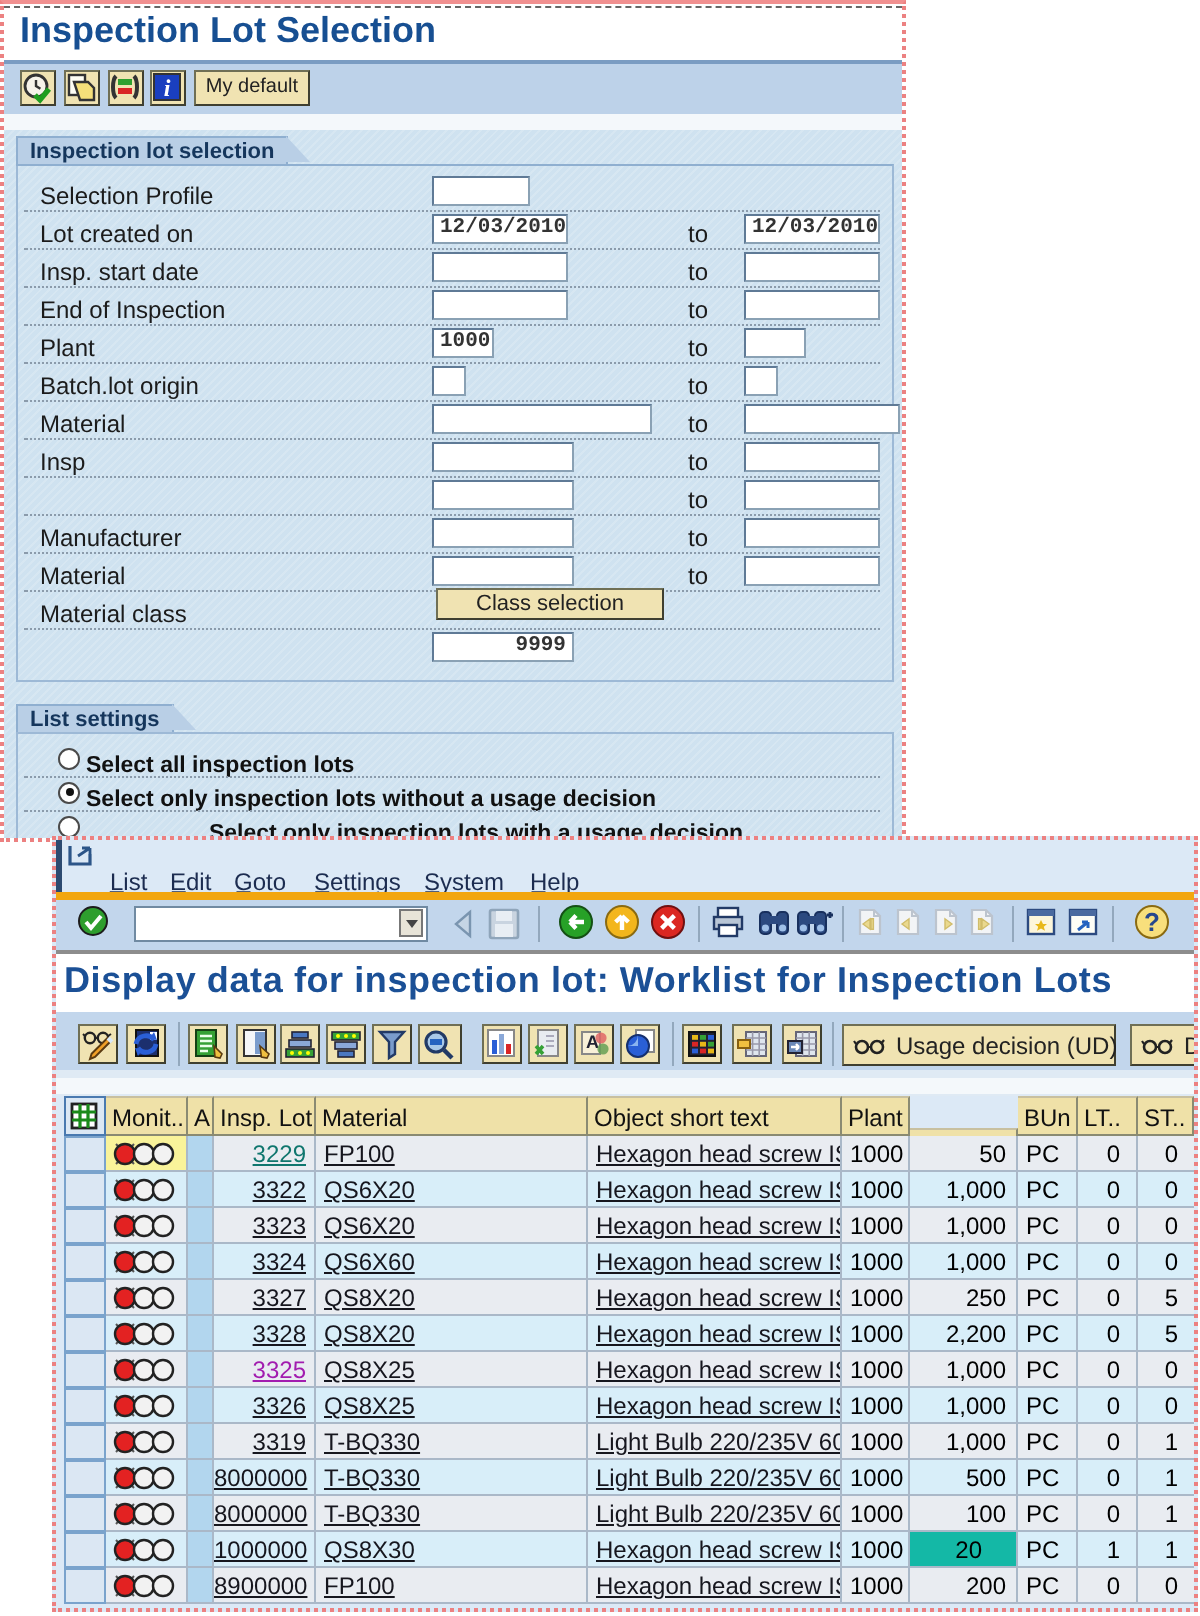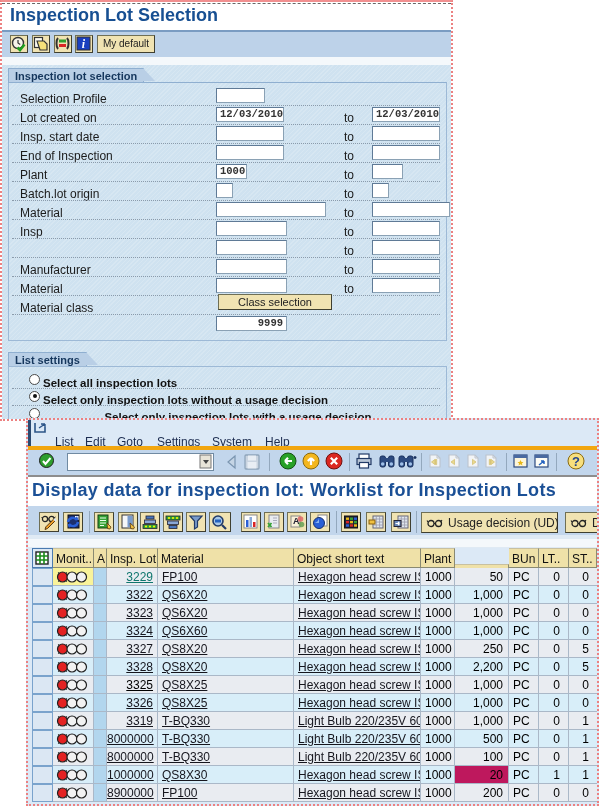--- a/index.html
+++ b/index.html
@@ -524,21 +524,21 @@
     <div class="abs" style="left:4px;top:256.0px;width:21px;height:18.0px;box-sizing:border-box;background:#dbe7f3;border:1px solid #7aa3cc;"></div>
     <div class="abs" style="left:25px;top:256.0px;width:41px;height:18.0px;box-sizing:border-box;background:#e9ecf1;border-bottom:1px solid #aab8c8;border-right:1px solid #aab8c8;">
       <svg style="left:3px;top:2.5px;" width="36" height="13">
         <path d="M2 1l9 10M11 1L2 11" stroke="#555" stroke-width="1"></path>
         <circle cx="6.5" cy="6" r="5" fill="#e32222" stroke="#222" stroke-width="1.2"></circle>
         <circle cx="16" cy="6" r="5" fill="#f2f2f2" stroke="#222" stroke-width="1.2"></circle>
         <circle cx="25.5" cy="6" r="5" fill="#f2f2f2" stroke="#222" stroke-width="1.2"></circle>
       </svg>
     </div>
     <div class="abs" style="left:66px;top:256.0px;width:13px;height:18.0px;box-sizing:border-box;background:#b2d6ee;border-bottom:1px solid #aab8c8;border-right:1px solid #aab8c8;"></div>
-    <div class="abs" style="left:79px;top:256.0px;width:51px;height:18.0px;box-sizing:border-box;background:#e9ecf1;border-bottom:1px solid #aab8c8;border-right:1px solid #aab8c8;font-size:12px;padding-top:2px;text-align:right;padding-right:4px;"><span style="text-decoration:underline;color:#000000;margin-top:48px;">3325</span></div>
+    <div class="abs" style="left:79px;top:256.0px;width:51px;height:18.0px;box-sizing:border-box;background:#e9ecf1;border-bottom:1px solid #aab8c8;border-right:1px solid #aab8c8;font-size:12px;padding-top:2px;text-align:right;padding-right:4px;"><span style="text-decoration:underline;color:#a21caf;margin-top:48px;">3325</span></div>
     <div class="abs" style="left:130px;top:256.0px;width:136px;height:18.0px;box-sizing:border-box;background:#e9ecf1;border-bottom:1px solid #aab8c8;border-right:1px solid #aab8c8;font-size:12px;padding-top:2px;padding-left:4px;overflow:hidden;white-space:nowrap;"><span style="text-decoration:underline;color:#16161e;">QS8X25</span></div>
     <div class="abs" style="left:266px;top:256.0px;width:127px;height:18.0px;box-sizing:border-box;background:#e9ecf1;border-bottom:1px solid #aab8c8;border-right:1px solid #aab8c8;font-size:12px;padding-top:2px;padding-left:4px;overflow:hidden;white-space:nowrap;"><span style="text-decoration:underline;color:#16161e;">Hexagon head screw ISO</span></div>
     <div class="abs" style="left:393px;top:256.0px;width:34px;height:18.0px;box-sizing:border-box;background:#e9ecf1;border-bottom:1px solid #aab8c8;border-right:1px solid #aab8c8;font-size:12px;padding-top:2px;padding-left:4px;">1000</div>
     <div class="abs" style="left:427px;top:256.0px;width:54px;height:18.0px;box-sizing:border-box;background:#e9ecf1;border-bottom:1px solid #aab8c8;border-right:1px solid #aab8c8;font-size:12px;padding-top:2px;text-align:right;padding-right:5px;">1,000</div>
     <div class="abs" style="left:481px;top:256.0px;width:30px;height:18.0px;box-sizing:border-box;background:#e9ecf1;border-bottom:1px solid #aab8c8;border-right:1px solid #aab8c8;font-size:12px;padding-top:2px;padding-left:4px;">PC</div>
     <div class="abs" style="left:511px;top:256.0px;width:30px;height:18.0px;box-sizing:border-box;background:#e9ecf1;border-bottom:1px solid #aab8c8;border-right:1px solid #aab8c8;font-size:12px;padding-top:2px;text-align:right;padding-right:8px;">0</div>
     <div class="abs" style="left:541px;top:256.0px;width:28px;height:18.0px;box-sizing:border-box;background:#e9ecf1;border-bottom:1px solid #aab8c8;font-size:12px;padding-top:2px;text-align:right;padding-right:8px;">0</div>
     <div class="abs" style="left:4px;top:274.0px;width:21px;height:18.0px;box-sizing:border-box;background:#dbe7f3;border:1px solid #7aa3cc;"></div>
     <div class="abs" style="left:25px;top:274.0px;width:41px;height:18.0px;box-sizing:border-box;background:#d8eef9;border-bottom:1px solid #aab8c8;border-right:1px solid #aab8c8;">
       <svg style="left:3px;top:2.5px;" width="36" height="13">
@@ -618,21 +618,21 @@
         <circle cx="6.5" cy="6" r="5" fill="#e32222" stroke="#222" stroke-width="1.2"></circle>
         <circle cx="16" cy="6" r="5" fill="#f2f2f2" stroke="#222" stroke-width="1.2"></circle>
         <circle cx="25.5" cy="6" r="5" fill="#f2f2f2" stroke="#222" stroke-width="1.2"></circle>
       </svg>
     </div>
     <div class="abs" style="left:66px;top:346.0px;width:13px;height:18.0px;box-sizing:border-box;background:#b2d6ee;border-bottom:1px solid #aab8c8;border-right:1px solid #aab8c8;"></div>
     <div class="abs" style="left:79px;top:346.0px;width:51px;height:18.0px;box-sizing:border-box;background:#d8eef9;border-bottom:1px solid #aab8c8;border-right:1px solid #aab8c8;font-size:12px;padding-top:2px;text-align:right;padding-right:4px;"><span style="text-decoration:underline;color:#16161e;">1000000</span></div>
     <div class="abs" style="left:130px;top:346.0px;width:136px;height:18.0px;box-sizing:border-box;background:#d8eef9;border-bottom:1px solid #aab8c8;border-right:1px solid #aab8c8;font-size:12px;padding-top:2px;padding-left:4px;overflow:hidden;white-space:nowrap;"><span style="text-decoration:underline;color:#16161e;">QS8X30</span></div>
     <div class="abs" style="left:266px;top:346.0px;width:127px;height:18.0px;box-sizing:border-box;background:#d8eef9;border-bottom:1px solid #aab8c8;border-right:1px solid #aab8c8;font-size:12px;padding-top:2px;padding-left:4px;overflow:hidden;white-space:nowrap;"><span style="text-decoration:underline;color:#16161e;">Hexagon head screw ISO</span></div>
     <div class="abs" style="left:393px;top:346.0px;width:34px;height:18.0px;box-sizing:border-box;background:#d8eef9;border-bottom:1px solid #aab8c8;border-right:1px solid #aab8c8;font-size:12px;padding-top:2px;padding-left:4px;">1000</div>
-    <div class="abs" style="left:427px;top:346.0px;width:54px;height:18.0px;box-sizing:border-box;background:#be185d;border-bottom:1px solid #aab8c8;border-right:1px solid #aab8c8;font-size:12px;padding-top:2px;text-align:right;padding-right:5px;">20</div>
+    <div class="abs" style="left:427px;top:346.0px;width:54px;height:18.0px;box-sizing:border-box;background:#14b8a6;border-bottom:1px solid #aab8c8;border-right:1px solid #aab8c8;font-size:12px;padding-top:2px;text-align:right;padding-right:17px;">20</div>
     <div class="abs" style="left:481px;top:346.0px;width:30px;height:18.0px;box-sizing:border-box;background:#d8eef9;border-bottom:1px solid #aab8c8;border-right:1px solid #aab8c8;font-size:12px;padding-top:2px;padding-left:4px;">PC</div>
     <div class="abs" style="left:511px;top:346.0px;width:30px;height:18.0px;box-sizing:border-box;background:#d8eef9;border-bottom:1px solid #aab8c8;border-right:1px solid #aab8c8;font-size:12px;padding-top:2px;text-align:right;padding-right:8px;">1</div>
     <div class="abs" style="left:541px;top:346.0px;width:28px;height:18.0px;box-sizing:border-box;background:#d8eef9;border-bottom:1px solid #aab8c8;font-size:12px;padding-top:2px;text-align:right;padding-right:8px;">1</div>
     <div class="abs" style="left:4px;top:364.0px;width:21px;height:18.0px;box-sizing:border-box;background:#dbe7f3;border:1px solid #7aa3cc;"></div>
     <div class="abs" style="left:25px;top:364.0px;width:41px;height:18.0px;box-sizing:border-box;background:#e9ecf1;border-bottom:1px solid #aab8c8;border-right:1px solid #aab8c8;">
       <svg style="left:3px;top:2.5px;" width="36" height="13">
         <path d="M2 1l9 10M11 1L2 11" stroke="#555" stroke-width="1"></path>
         <circle cx="6.5" cy="6" r="5" fill="#e32222" stroke="#222" stroke-width="1.2"></circle>
         <circle cx="16" cy="6" r="5" fill="#f2f2f2" stroke="#222" stroke-width="1.2"></circle>
         <circle cx="25.5" cy="6" r="5" fill="#f2f2f2" stroke="#222" stroke-width="1.2"></circle>

